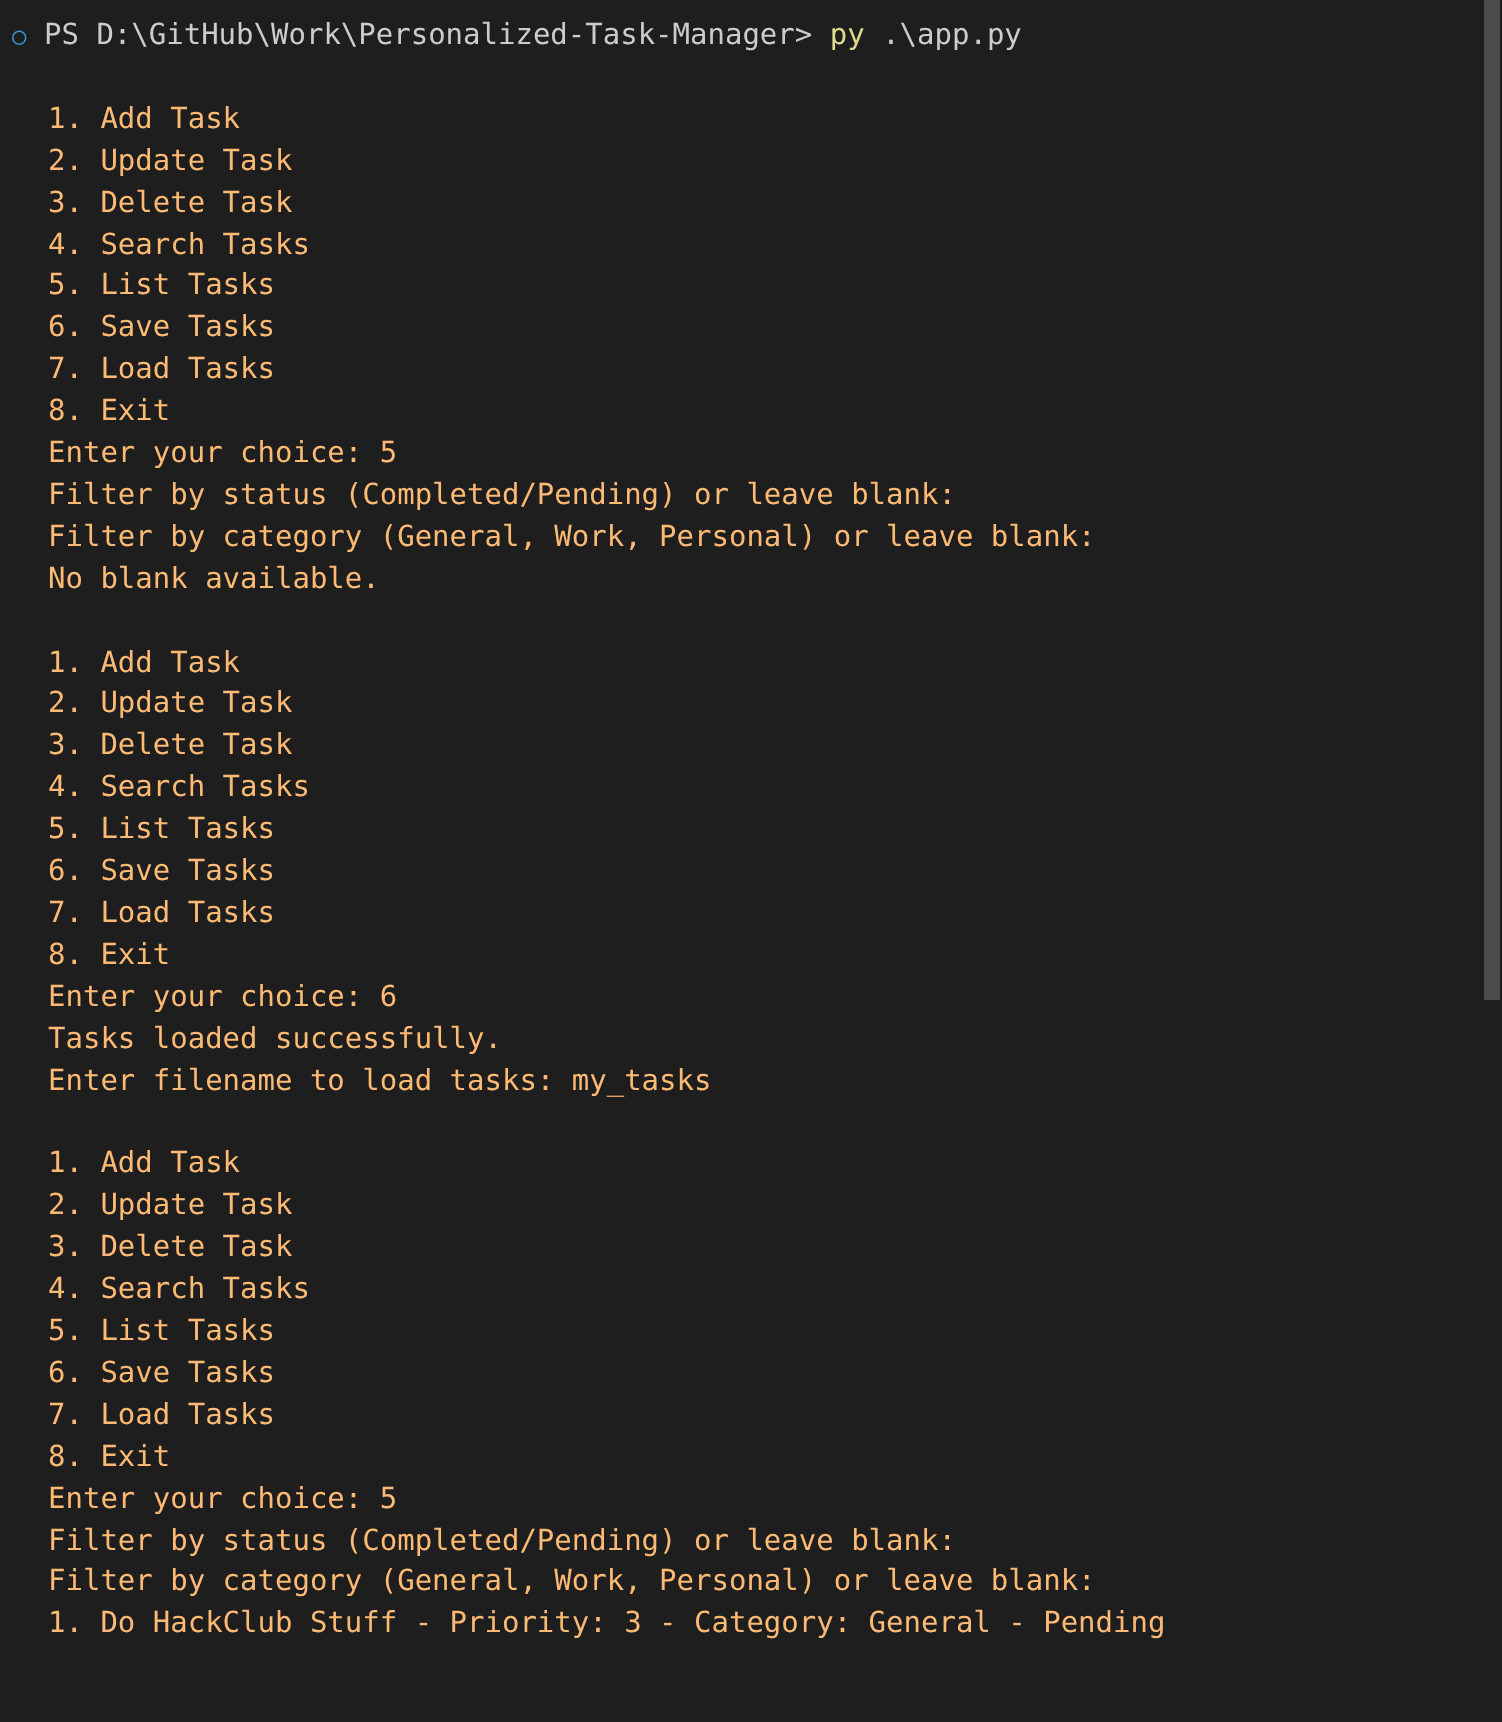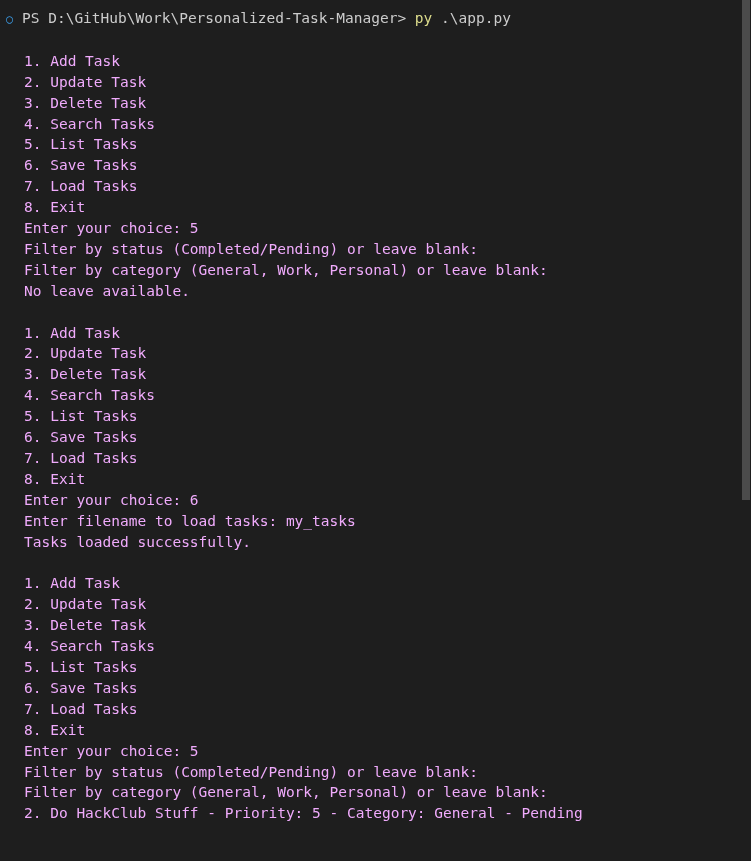--- a/index.html
+++ b/index.html
@@ -42,21 +42,21 @@
   .path {
     color: #cccccc;
   }
   .cmd-kw {
     color: #dcdc8c;
   }
   .cmd-arg {
     color: #cccccc;
   }
   .out {
-    color: #f0abfc;
+    color: #fdba74;
   }
   .scrollbar {
     position: absolute;
     top: 0;
     right: 0;
     width: 10px;
     height: 861px;
     background: #1e1e1e;
   }
   .scrollbar-thumb {
@@ -77,43 +77,43 @@
     <div class="line out">2. Update Task</div>
     <div class="line out">3. Delete Task</div>
     <div class="line out">4. Search Tasks</div>
     <div class="line out">5. List Tasks</div>
     <div class="line out">6. Save Tasks</div>
     <div class="line out">7. Load Tasks</div>
     <div class="line out">8. Exit</div>
     <div class="line out">Enter your choice: 5</div>
     <div class="line out">Filter by status (Completed/Pending) or leave blank:</div>
     <div class="line out">Filter by category (General, Work, Personal) or leave blank:</div>
-    <div class="line out">No leave available.</div>
+    <div class="line out">No blank available.</div>
     <div class="line blank">&nbsp;</div>
     <div class="line out">1. Add Task</div>
     <div class="line out">2. Update Task</div>
     <div class="line out">3. Delete Task</div>
     <div class="line out">4. Search Tasks</div>
     <div class="line out">5. List Tasks</div>
     <div class="line out">6. Save Tasks</div>
     <div class="line out">7. Load Tasks</div>
     <div class="line out">8. Exit</div>
     <div class="line out">Enter your choice: 6</div>
+    <div class="line out">Tasks loaded successfully.</div>
     <div class="line out">Enter filename to load tasks: my_tasks</div>
-    <div class="line out">Tasks loaded successfully.</div>
     <div class="line blank">&nbsp;</div>
     <div class="line out">1. Add Task</div>
     <div class="line out">2. Update Task</div>
     <div class="line out">3. Delete Task</div>
     <div class="line out">4. Search Tasks</div>
     <div class="line out">5. List Tasks</div>
     <div class="line out">6. Save Tasks</div>
     <div class="line out">7. Load Tasks</div>
     <div class="line out">8. Exit</div>
     <div class="line out">Enter your choice: 5</div>
     <div class="line out">Filter by status (Completed/Pending) or leave blank:</div>
     <div class="line out">Filter by category (General, Work, Personal) or leave blank:</div>
-    <div class="line out">2. Do HackClub Stuff - Priority: 5 - Category: General - Pending</div>
+    <div class="line out">1. Do HackClub Stuff - Priority: 3 - Category: General - Pending</div>
   </div>
 
 <div class="scrollbar">
   <div class="scrollbar-thumb" style="top:0px;height:500px;"></div>
 </div>
 
 </body></html>

